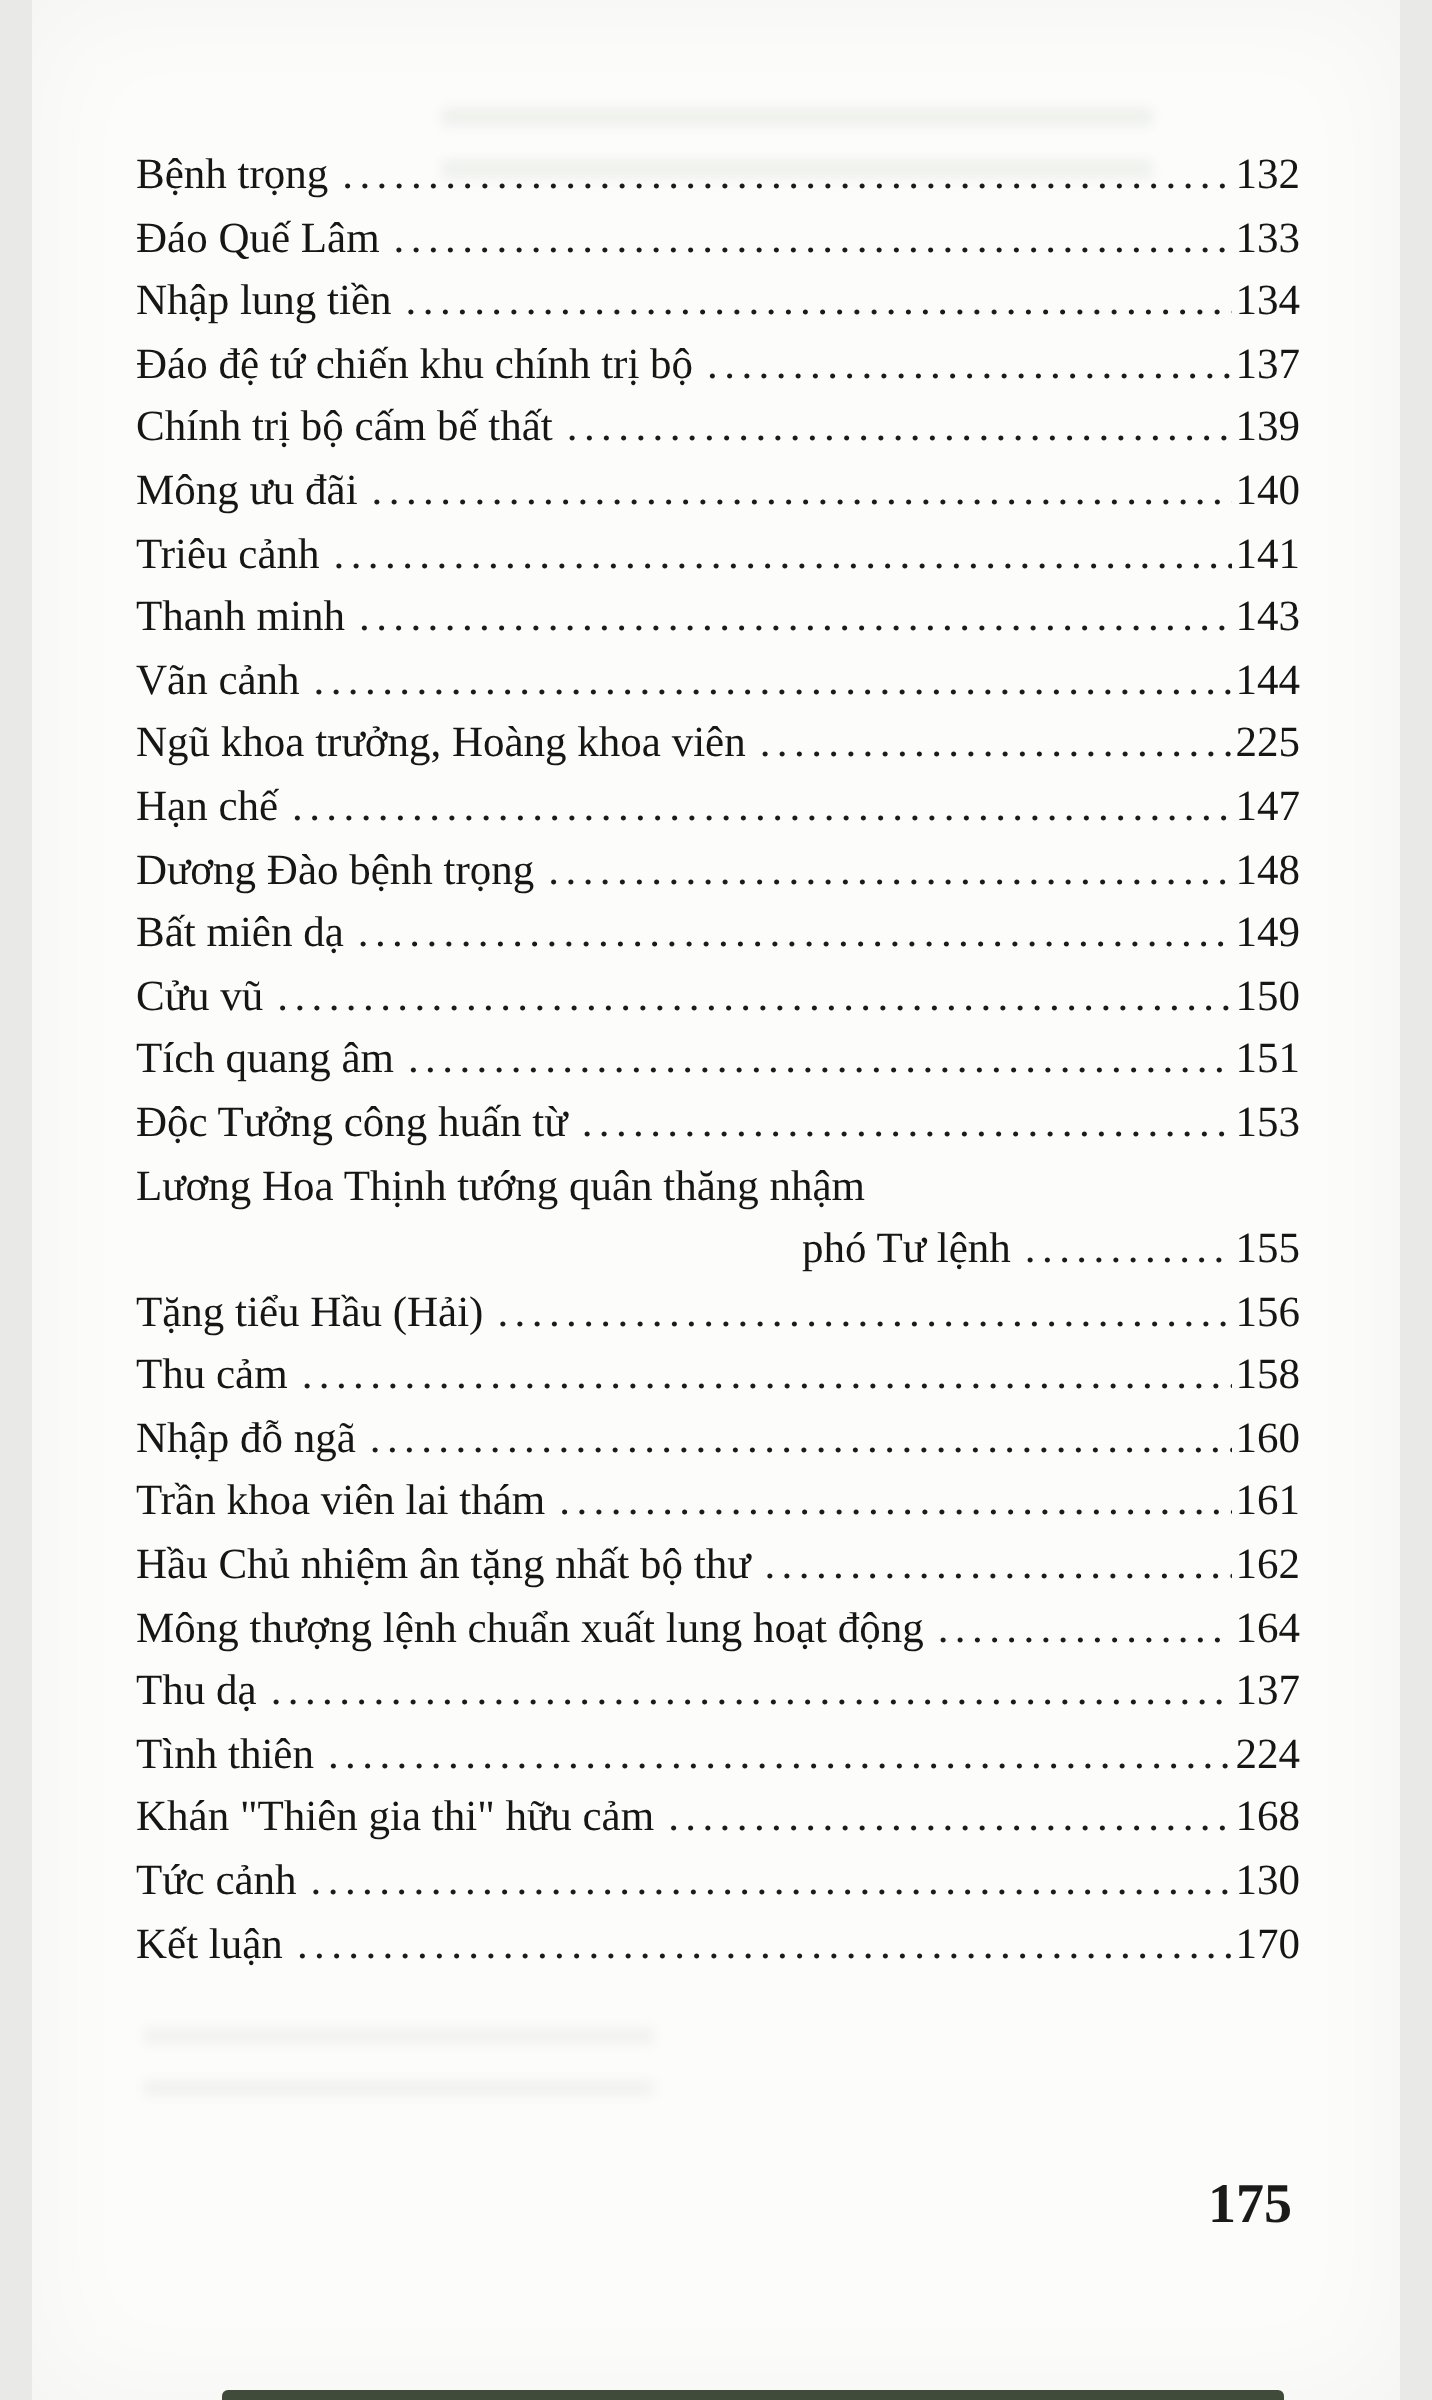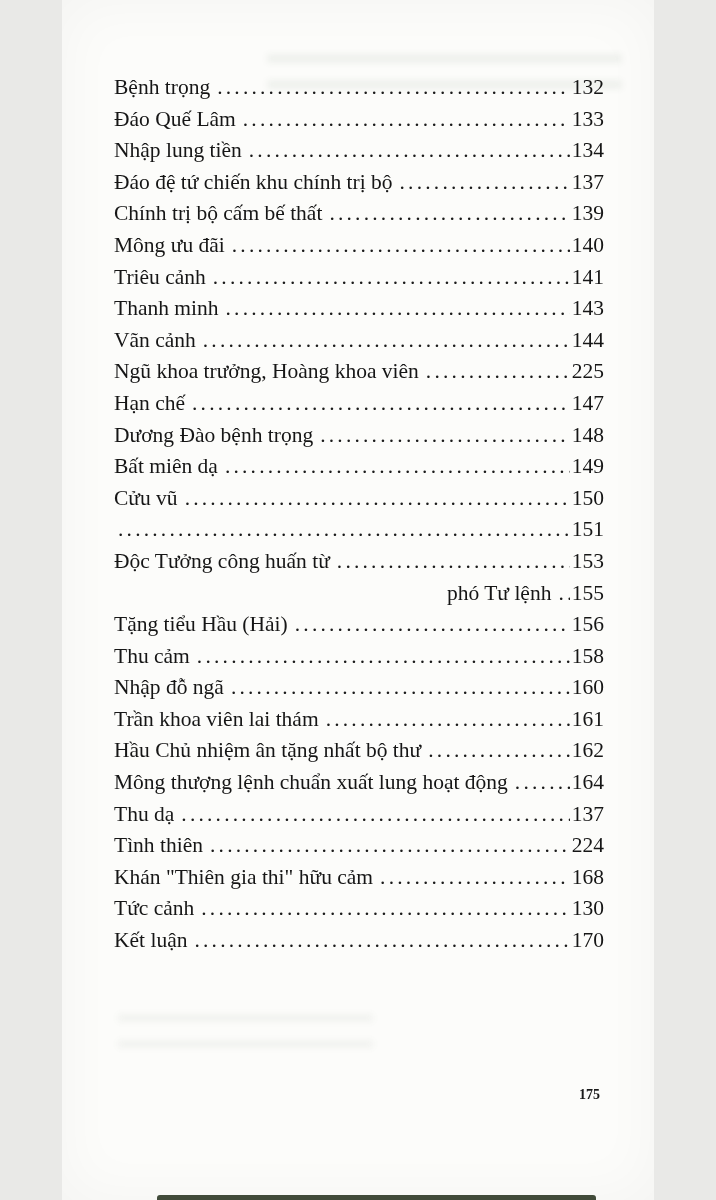--- a/index.html
+++ b/index.html
@@ -2,21 +2,21 @@
 <html><head>
 <meta charset="utf-8">
 <style>
   html, body {
     margin: 0;
     padding: 0;
     background: #e9e9e7;
   }
   .sheet {
     position: relative;
-    width: 592px;
+    width: 684px;
     height: 1200px;
     margin: 0 auto;
     background: #fcfcfa;
     box-shadow: inset 0 0 60px rgba(0,0,0,0.035);
     overflow: hidden;
     font-family: "Liberation Serif", "DejaVu Serif", serif;
     color: #161616;
   }
   .toc {
     position: absolute;
@@ -49,21 +49,21 @@
     padding-left: 2px;
   }
   .row.indent {
     padding-left: 333px;
     font-family: Liberation Serif, serif;
   }
   .page-footer {
     position: absolute;
     top: 1087px;
     right: 54px;
-    font-size: 14px;
+    font-size: 28px;
     font-weight: bold;
     color: #1a1a1a;
   }
   
   .smudge {
     position: absolute;
     pointer-events: none;
     filter: blur(3px);
   }
   .smudge-top {
@@ -172,27 +172,31 @@
         <span class="title">Bất miên dạ</span>
         <span class="leader">............................................................................................................................................................................................................................</span>
         <span class="pagenum">149</span>
       </div>
       <div class="row">
         <span class="title">Cửu vũ</span>
         <span class="leader">............................................................................................................................................................................................................................</span>
         <span class="pagenum">150</span>
       </div>
       <div class="row">
+        <span class="title">Tích quang âm</span>
         <span class="leader">............................................................................................................................................................................................................................</span>
         <span class="pagenum">151</span>
       </div>
       <div class="row">
         <span class="title">Độc Tưởng công huấn từ</span>
         <span class="leader">............................................................................................................................................................................................................................</span>
         <span class="pagenum">153</span>
+      </div>
+      <div class="row">
+        <span class="title">Lương Hoa Thịnh tướng quân thăng nhậm</span>
       </div>
       <div class="row indent">
         <span class="title">phó Tư lệnh</span>
         <span class="leader">............................................................................................................................................................................................................................</span>
         <span class="pagenum">155</span>
       </div>
       <div class="row">
         <span class="title">Tặng tiểu Hầu (Hải)</span>
         <span class="leader">............................................................................................................................................................................................................................</span>
         <span class="pagenum">156</span>

